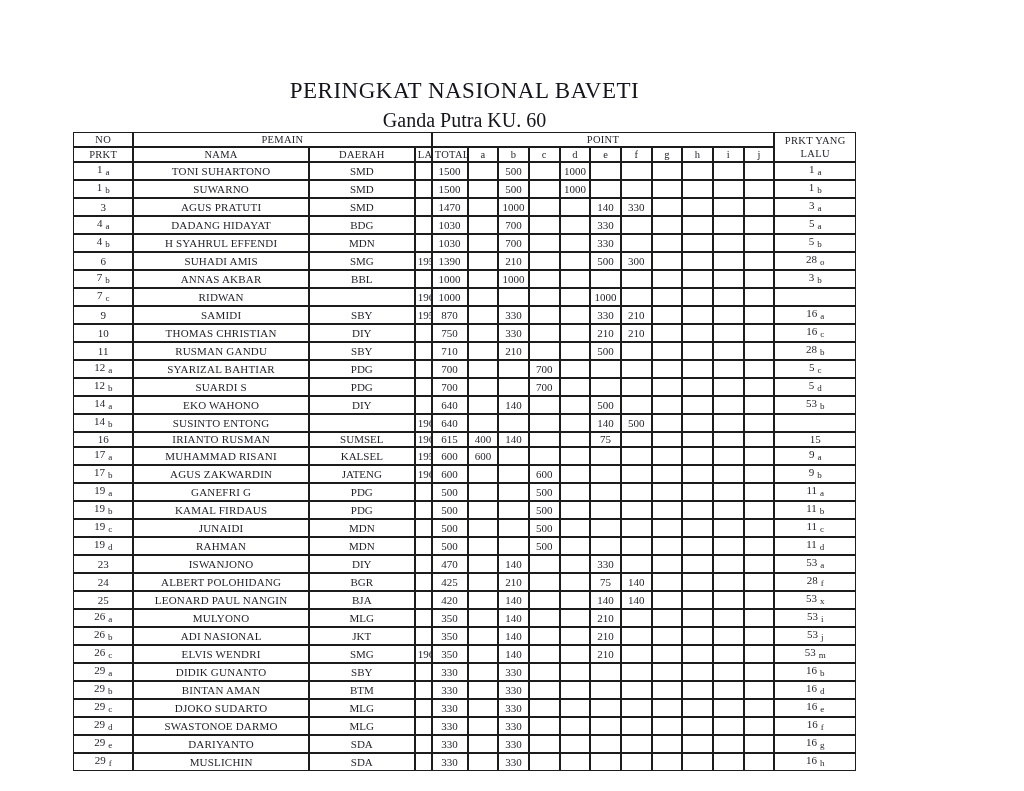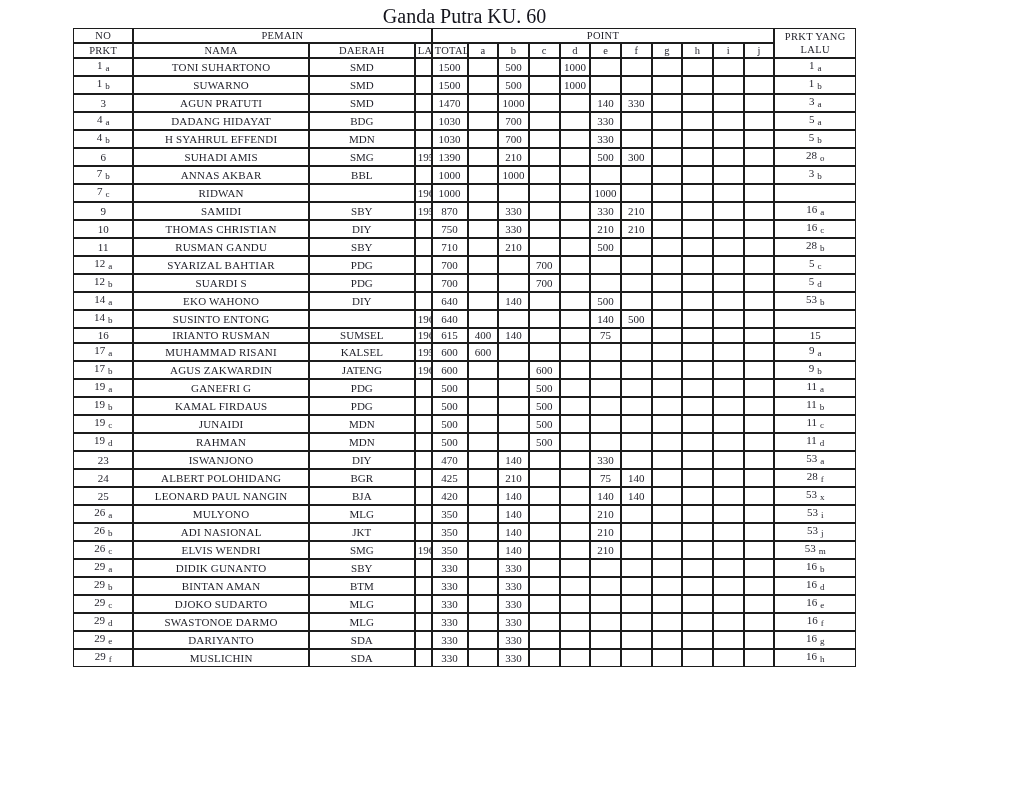--- a/index.html
+++ b/index.html
@@ -80,20 +80,21 @@
     vertical-align: -2px;
     margin-left: 3px;
   }
   .two-line { line-height: 13px; }
 </style>
 </head>
 <body>
 
 <div class="page">
   <div class="content">
+    <div class="title">PERINGKAT NASIONAL BAVETI</div>
     <div class="subtitle">Ganda Putra KU. 60</div>
 
     <table class="ranking">
       <colgroup>
         <col class="c-no">
         <col class="c-nama">
         <col class="c-daerah">
         <col class="c-lahir">
         <col class="c-total">
         <col class="c-pt">
@@ -168,21 +169,21 @@
             <td class="c-pt"></td>
             <td class="c-pt"></td>
             <td class="c-pt"></td>
             <td class="c-pt"></td>
             <td class="c-pt"></td>
             <td class="c-pt"></td>
             <td class="c-lalu"><span>1</span><span class="sub">b</span></td>
           </tr>
           <tr>
             <td class="c-no"><span>3</span></td>
-            <td class="c-nama">AGUN PRATUTI</td>
+            <td class="c-nama">AGUS PRATUTI</td>
             <td class="c-daerah">SMD</td>
             <td class="c-lahir"></td>
             <td class="c-total">1470</td>
             <td class="c-pt"></td>
             <td class="c-pt">1000</td>
             <td class="c-pt"></td>
             <td class="c-pt"></td>
             <td class="c-pt">140</td>
             <td class="c-pt">330</td>
             <td class="c-pt"></td>

